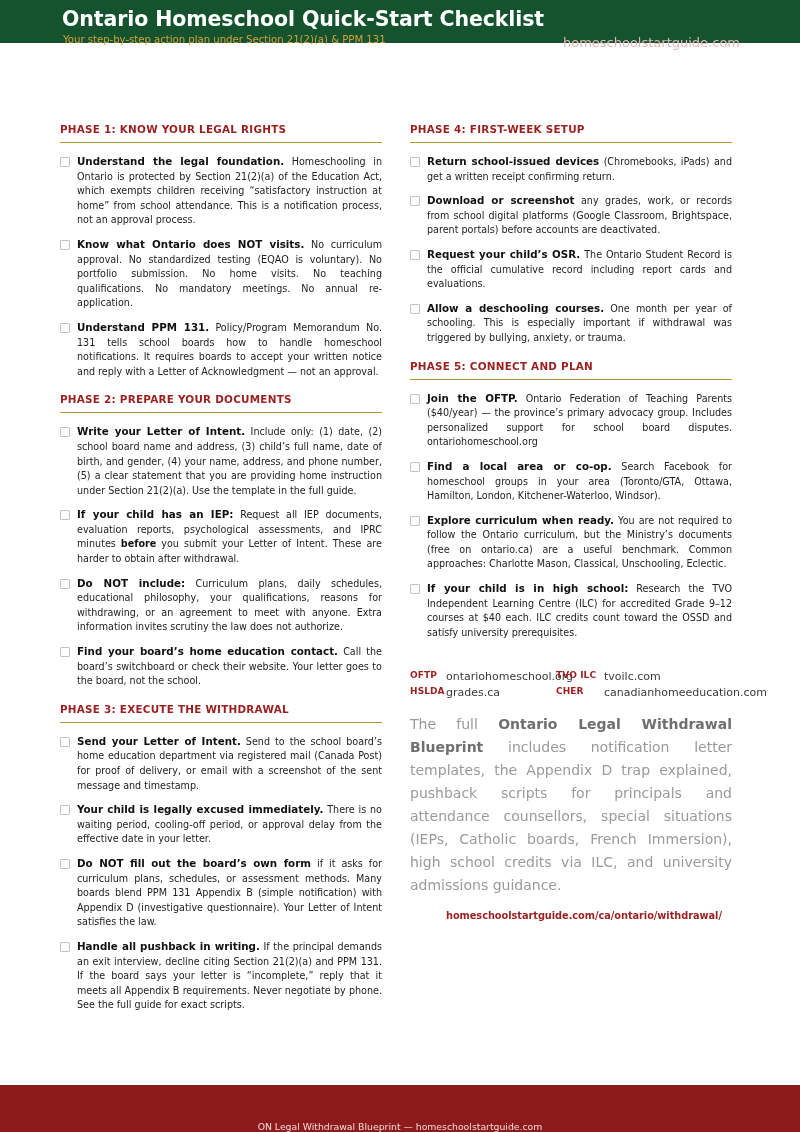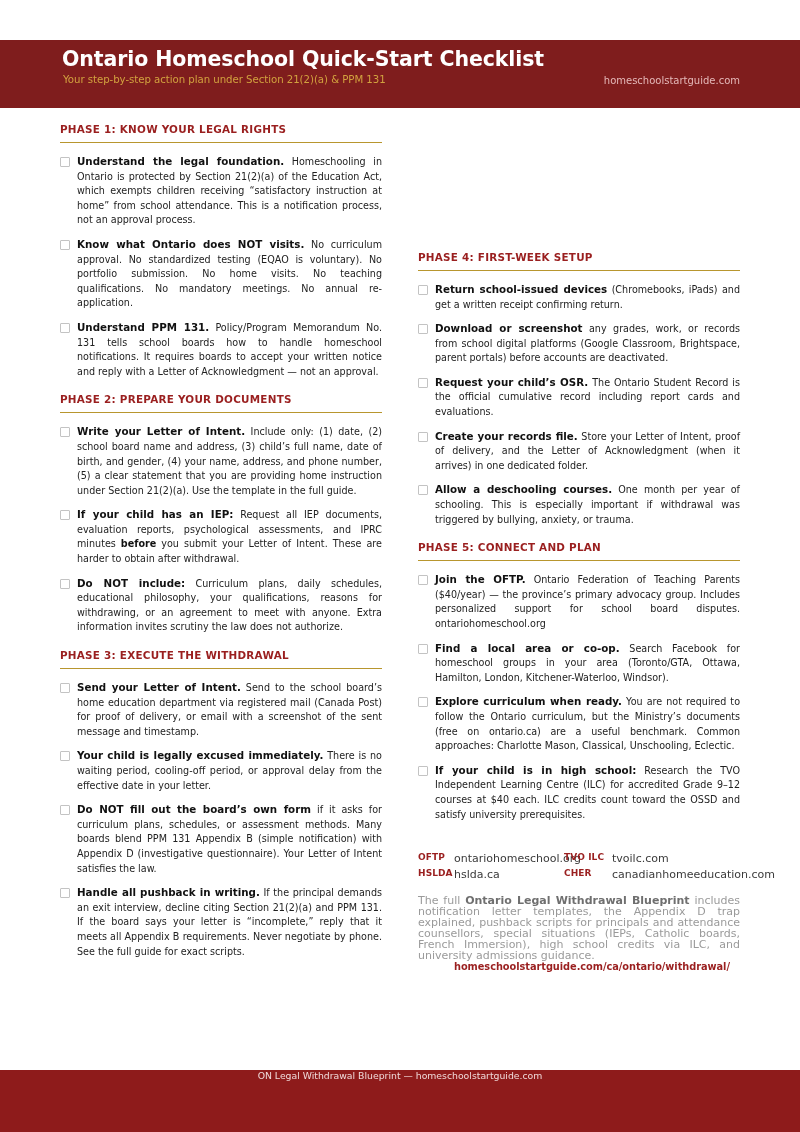--- a/index.html
+++ b/index.html
@@ -12,26 +12,25 @@
     width: 800px;
     height: 1132px;
     font-family: "DejaVu Sans", "Liberation Sans", sans-serif;
     color: #1d1d1d;
     position: relative;
     overflow: hidden;
   }
 
   
   .header {
-    background: #7f1d1d;
-    height: 68px;
+    background: #14532d;
+    height: 43px;
     padding: 0 60px;
     box-sizing: border-box;
     position: relative;
-    margin-top: 40px;
   }
   .header-title {
     position: absolute;
     left: 62px;
     top: 7px;
     font-size: 20.5px;
     font-weight: bold;
     color: #ffffff;
     letter-spacing: -0.1px;
   }
@@ -40,38 +39,38 @@
     left: 63px;
     top: 34px;
     font-size: 10.2px;
     color: #d2a23f;
     letter-spacing: -0.05px;
   }
   .header-url {
     position: absolute;
     right: 60px;
     top: 35px;
-    font-size: 10px;
+    font-size: 13px;
     color: #e4b8b8;
   }
 
   
   .sheet {
     position: absolute;
     top: 61px;
     left: 0;
     right: 0;
     bottom: 47px;
     padding: 62px 60px 0 60px;
     box-sizing: border-box;
   }
   .columns {
     display: flex;
-    gap: 36px;
-    align-items: flex-end;
+    gap: 28px;
+    align-items: flex-start;
   }
   .col {
     width: 322px;
     flex: 0 0 322px;
   }
 
   
   .phase {
     margin-bottom: 13px;
   }
@@ -140,47 +139,48 @@
     color: #9a1f1f;
     letter-spacing: 0.1px;
     white-space: nowrap;
   }
   .res-value {
     font-size: 11px;
     color: #3a3a3a;
     white-space: nowrap;
   }
   .res-blurb {
-    font-size: 11px;
-    line-height: 11px;
+    font-size: 14px;
+    line-height: 23px;
     color: #9a9a9a;
     text-align: justify;
+    margin-bottom: 13px;
   }
   .res-blurb b {
     font-weight: bold;
     color: #6f6f6f;
   }
   .res-cta {
     font-size: 9.8px;
     font-weight: bold;
     color: #9a1f1f;
     letter-spacing: -0.05px;
     padding-left: 36px;
   }
 
   
   .footer {
     position: absolute;
     left: 0;
     right: 0;
     bottom: 0;
-    height: 62px;
+    height: 47px;
     background: #8e1b1b;
     display: flex;
-    align-items: flex-start;
+    align-items: flex-end;
     justify-content: center;
   }
   .footer-text {
     font-size: 9.3px;
     color: #f0dada;
   }
 </style>
 </head>
 <body>
 
@@ -216,20 +216,24 @@
             <div class="item-text"><span class="lead">Write your Letter of Intent.</span><span> Include only: (1) date, (2) school board name and address, (3) child’s full name, date of birth, and gender, (4) your name, address, and phone number, (5) a clear statement that you are providing home instruction under Section 21(2)(a).  Use the template in the full guide.</span></div>
           </div>
           <div class="item">
             <span class="checkbox"></span>
             <div class="item-text"><span class="lead">If your child has an IEP:</span><span> Request all IEP documents, evaluation reports, psychological assessments, and IPRC minutes </span><b>before</b><span> you submit your Letter of Intent.  These are harder to obtain after withdrawal.</span></div>
           </div>
           <div class="item">
             <span class="checkbox"></span>
             <div class="item-text"><span class="lead">Do NOT include:</span><span> Curriculum plans, daily schedules, educational philosophy, your qualifications, reasons for withdrawing, or an agreement to meet with anyone.  Extra information invites scrutiny the law does not authorize.</span></div>
           </div>
+          <div class="item">
+            <span class="checkbox"></span>
+            <div class="item-text"><span class="lead">Find your board’s home education contact.</span><span> Call the board’s switchboard or check their website. Your letter goes to the board, not the school.</span></div>
+          </div>
         </div>
         <div class="phase">
           <div class="phase-heading">PHASE 3: EXECUTE THE WITHDRAWAL</div>
           <div class="item">
             <span class="checkbox"></span>
             <div class="item-text"><span class="lead">Send your Letter of Intent.</span><span> Send to the school board’s home education department via registered mail (Canada Post) for proof of delivery, or email with a screenshot of the sent message and timestamp.</span></div>
           </div>
           <div class="item">
             <span class="checkbox"></span>
             <div class="item-text"><span class="lead">Your child is legally excused immediately.</span><span> There is no waiting period, cooling-off period, or approval delay from the effective date in your letter.</span></div>
@@ -253,24 +257,20 @@
             <span class="checkbox"></span>
             <div class="item-text"><span class="lead">Return school-issued devices</span><span> (Chromebooks, iPads) and get a written receipt confirming return.</span></div>
           </div>
           <div class="item">
             <span class="checkbox"></span>
             <div class="item-text"><span class="lead">Download or screenshot</span><span> any grades, work, or records from school digital platforms (Google Classroom, Brightspace, parent portals) before accounts are deactivated.</span></div>
           </div>
           <div class="item">
             <span class="checkbox"></span>
             <div class="item-text"><span class="lead">Request your child’s OSR.</span><span> The Ontario Student Record is the official cumulative record including report cards and evaluations.</span></div>
-          </div>
-          <div class="item">
-            <span class="checkbox"></span>
-            <div class="item-text"><span class="lead">Create your records file.</span><span> Store your Letter of Intent, proof of delivery, and the Letter of Acknowledgment (when it arrives) in one dedicated folder.</span></div>
           </div>
           <div class="item">
             <span class="checkbox"></span>
             <div class="item-text"><span class="lead">Allow a deschooling courses.</span><span> One month per year of schooling.  This is especially important if withdrawal was triggered by bullying, anxiety, or trauma.</span></div>
           </div>
         </div>
         <div class="phase">
           <div class="phase-heading">PHASE 5: CONNECT AND PLAN</div>
           <div class="item">
             <span class="checkbox"></span>
@@ -289,21 +289,21 @@
             <div class="item-text"><span class="lead">If your child is in high school:</span><span> Research the TVO Independent Learning Centre (ILC) for accredited Grade 9–12 courses at $40 each. ILC credits count toward the OSSD and satisfy university prerequisites.</span></div>
           </div>
         </div>
         <div class="resources" id="resources-block">
         <div class="res-grid" id="res-grid">
             <div class="res-label">OFTP</div>
             <div class="res-value">ontariohomeschool.org</div>
             <div class="res-label">TVO ILC</div>
             <div class="res-value">tvoilc.com</div>
             <div class="res-label">HSLDA</div>
-            <div class="res-value">hslda.ca</div>
+            <div class="res-value">grades.ca</div>
             <div class="res-label">CHER</div>
             <div class="res-value">canadianhomeeducation.com</div>
           </div>
         <div class="res-blurb">
           <span>The full </span><b>Ontario Legal Withdrawal Blueprint</b><span> includes notification letter templates, the Appendix D trap explained, pushback scripts for principals and attendance counsellors, special situations (IEPs, Catholic boards, French Immersion), high school credits via ILC, and university admissions guidance.</span>
         </div>
         <div class="res-cta">homeschoolstartguide.com/ca/ontario/withdrawal/</div>
       </div>
     </div>
 

